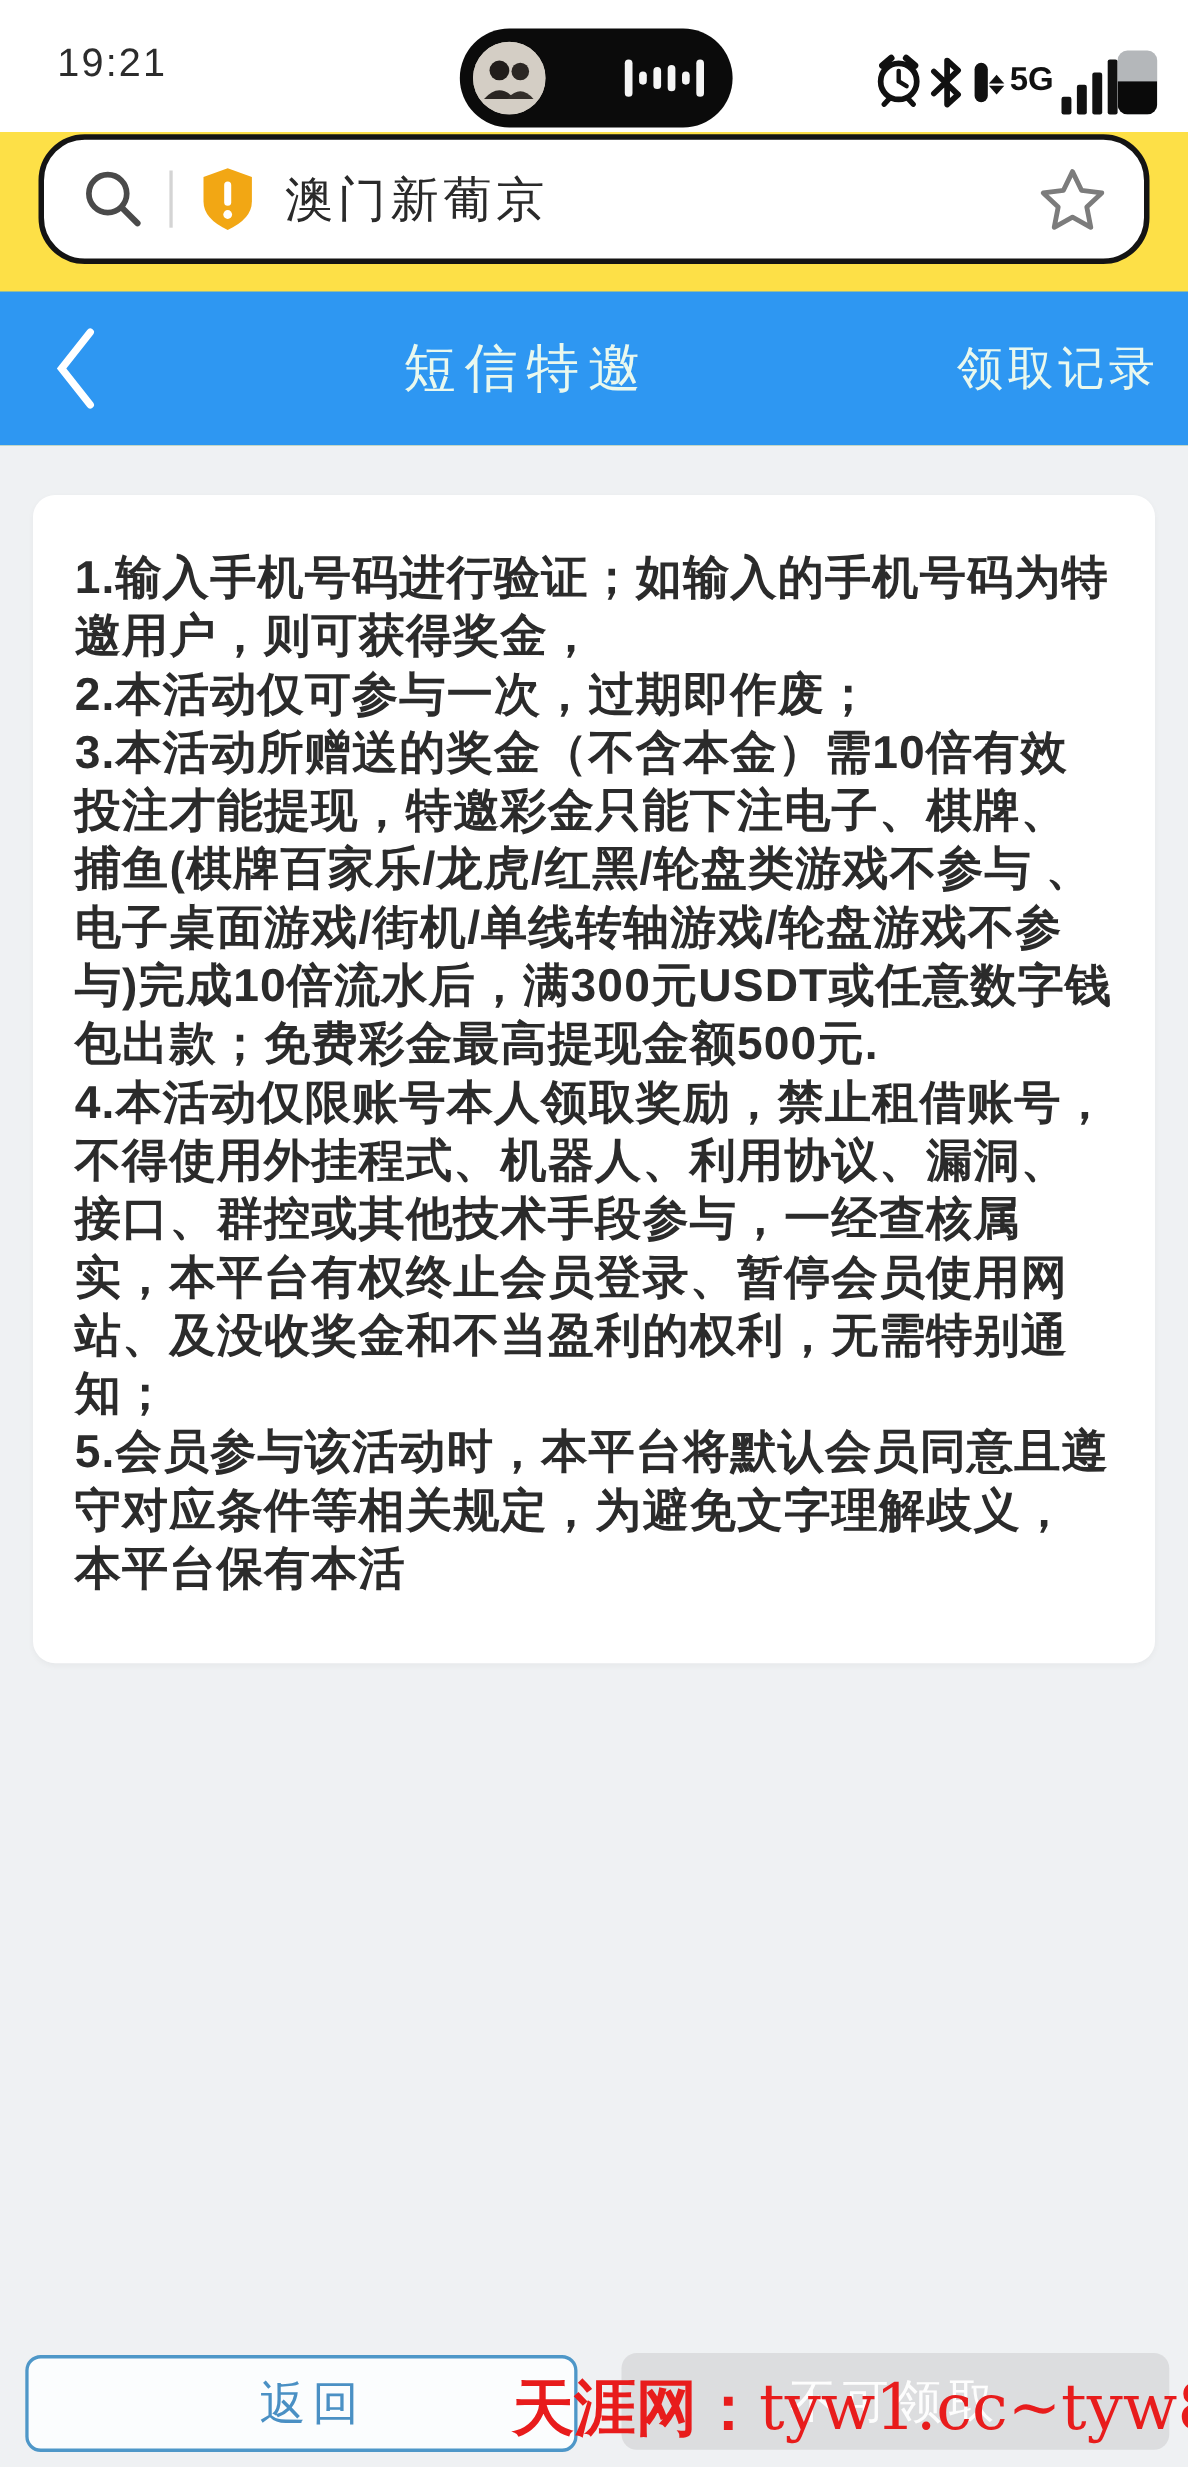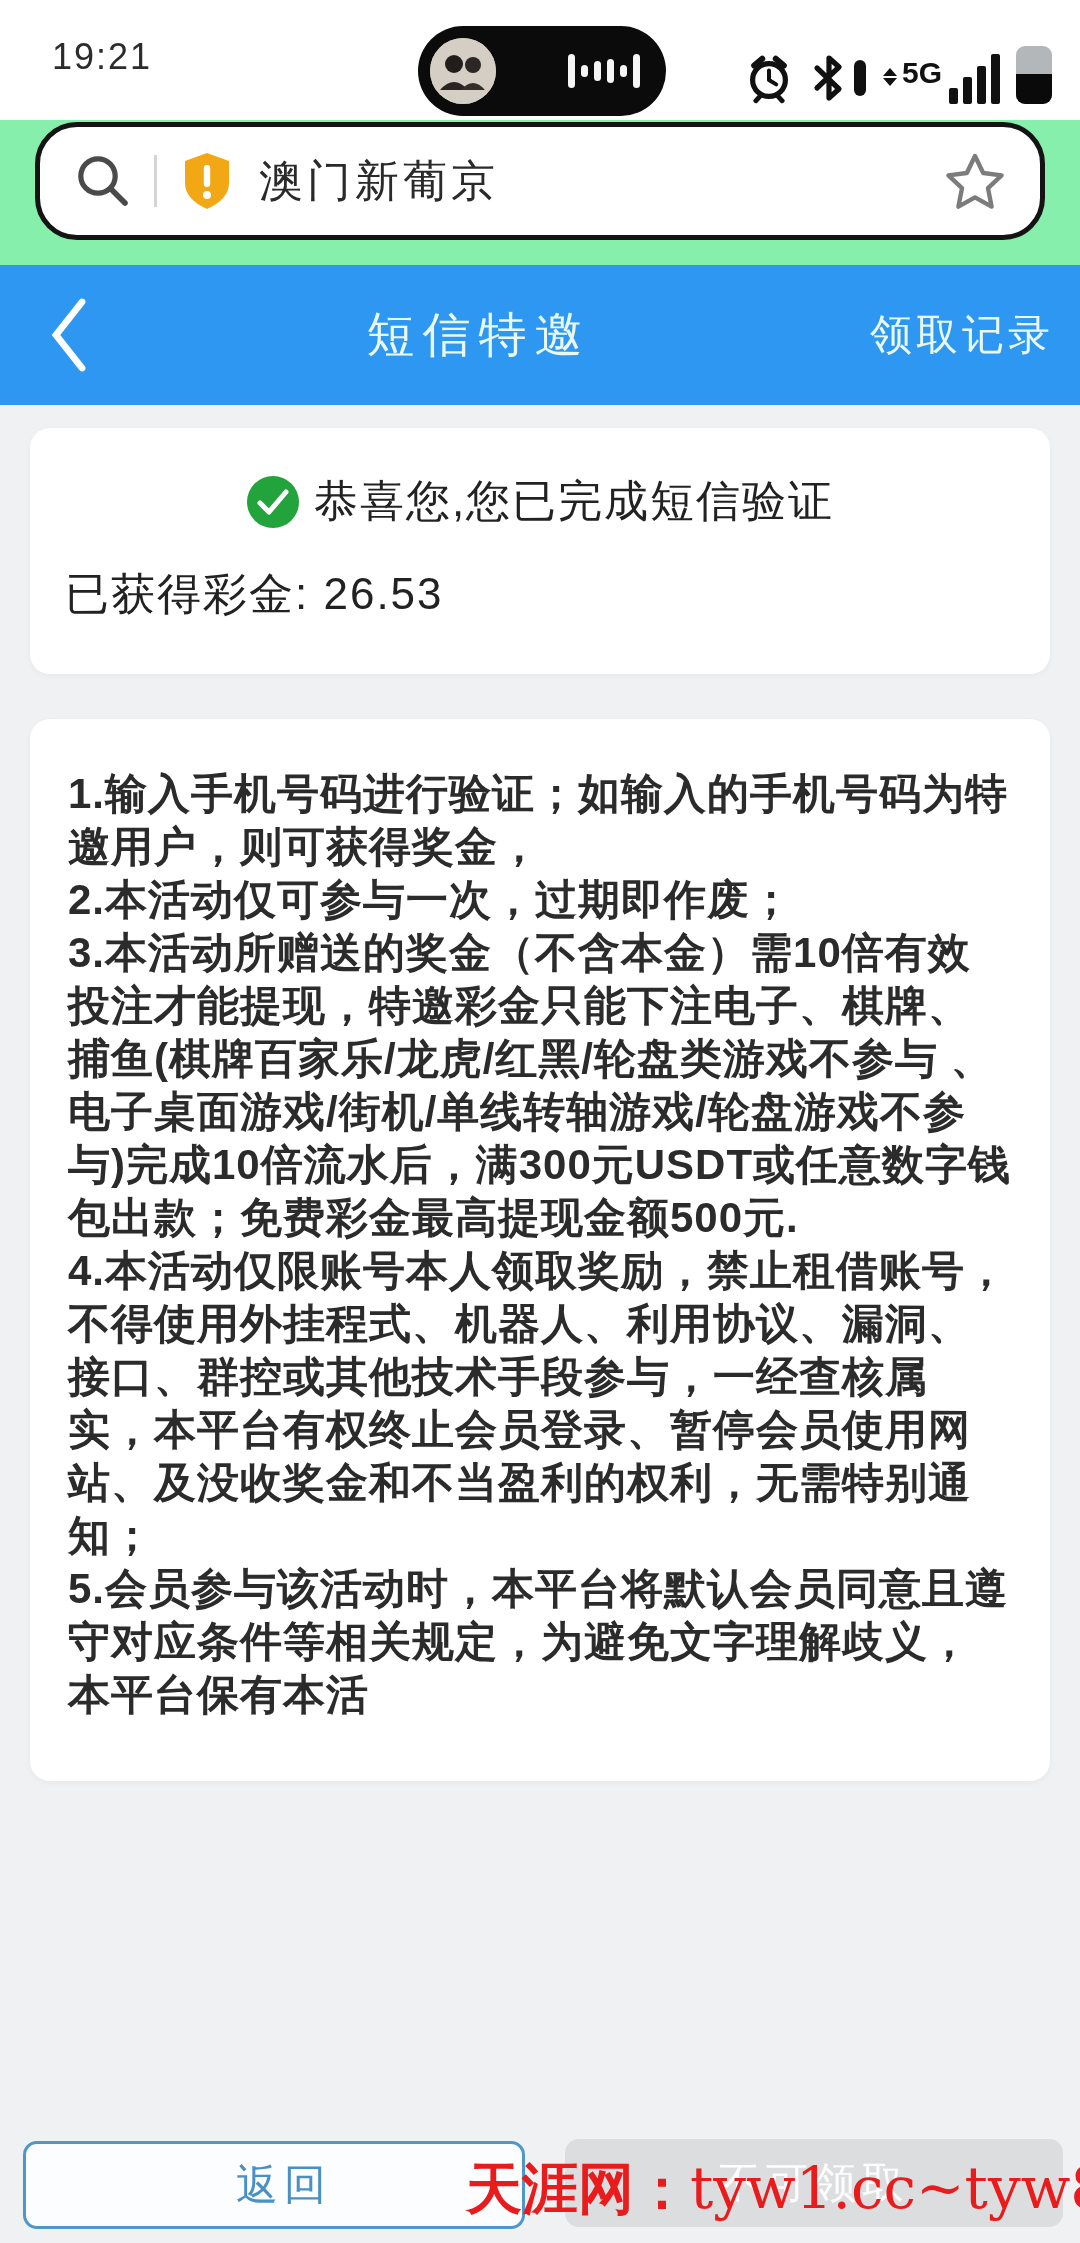--- a/index.html
+++ b/index.html
@@ -1,27 +1,27 @@
 <!DOCTYPE html>
 <html><head>
 <meta charset="utf-8">
 <style>
   * { margin:0; padding:0; box-sizing:border-box; }
   html,body { background:#ffffff; }
   body { font-family:"Liberation Sans","DejaVu Sans",sans-serif; }
-  .screen { position:relative; width:1080px; height:2243px; background:#86efac; overflow:hidden; }
+  .screen { position:relative; width:1080px; height:2243px; background:#fde047; overflow:hidden; }
 
   
   .status-bar { position:absolute; top:0; left:0; width:1080px; height:120px; background:#ffffff; }
   .status-time { position:absolute; left:52px; top:36px; font-size:36px; color:#2c2c2c; letter-spacing:2px; }
   .notch-pill { position:absolute; left:418px; top:26px; width:248px; height:90px; background:#0b0b0b; border-radius:46px; display:flex; align-items:center; justify-content:space-between; padding:0 26px 0 12px; }
   .avatar { width:66px; height:66px; border-radius:50%; background:#cfc9c0; overflow:hidden; flex:0 0 auto; }
   .soundwave { display:flex; align-items:center; gap:6px; }
   .soundwave i { display:block; width:7px; background:#f5f5f5; border-radius:4px; }
-  .status-icons { position:absolute; right:28px; top:46px; display:flex; align-items:flex-end; gap:16px; }
+  .status-icons { position:absolute; right:28px; top:46px; display:flex; gap:0; }
   .sig-group { display:flex; align-items:flex-end; gap:3px; }
   .updown { display:flex; flex-direction:column; gap:2px; margin-bottom:18px; }
   .updown i { width:0; height:0; border-left:7px solid transparent; border-right:7px solid transparent; }
   .updown .up { border-bottom:8px solid #111; }
   .updown .dn { border-top:8px solid #111; }
   .net-label { font-size:30px; font-weight:bold; color:#111; margin:0 4px 14px 2px; }
   .bars { display:flex; align-items:flex-end; gap:5px; }
   .bars i { display:block; width:9px; background:#111; border-radius:2px; }
   .battery { position:relative; width:36px; height:58px; border-radius:9px; overflow:hidden; background:#b4b7ba; }
   .battery::after { content:""; position:absolute; left:0; bottom:0; width:100%; height:52%; background:#0a0a0a; }
@@ -149,32 +149,20 @@
       <svg width="44" height="78" viewBox="0 0 22 39">
         <path d="M18 3 L5 19.5 L18 36" fill="none" stroke="#ffffff" stroke-width="3.4" stroke-linecap="round"></path>
       </svg>
     </span>
     <span class="app-title">短信特邀</span>
     <span class="header-action">领取记录</span>
   </div>
 
   <div class="content">
 
-    <div class="card result-card">
-      <div class="success-row">
-        <span>
-          <svg width="54" height="54" viewBox="0 0 54 54">
-            <circle cx="27" cy="27" r="26" fill="#23a33b"></circle>
-            <path d="M14 28 L23 37 L40 17" fill="none" stroke="#ffffff" stroke-width="5" stroke-linecap="round" stroke-linejoin="round"></path>
-          </svg>
-        </span>
-        <span class="success-text">恭喜您,您已完成短信验证</span>
-      </div>
-      <div class="bonus-line">已获得彩金: 26.53</div>
-    </div>
 
     <div class="card rules-card">
       <p>1.输入手机号码进行验证；如输入的手机号码为特邀用户，则可获得奖金，</p>
       <p>2.本活动仅可参与一次，过期即作废；</p>
       <p>3.本活动所赠送的奖金（不含本金）需10倍有效投注才能提现，特邀彩金只能下注电子、棋牌、捕鱼(棋牌百家乐/龙虎/红黑/轮盘类游戏不参与 、电子桌面游戏/街机/单线转轴游戏/轮盘游戏不参与)完成10倍流水后，满300元USDT或任意数字钱包出款；免费彩金最高提现金额500元.</p>
       <p>4.本活动仅限账号本人领取奖励，禁止租借账号，不得使用外挂程式、机器人、利用协议、漏洞、接口、群控或其他技术手段参与，一经查核属实，本平台有权终止会员登录、暂停会员使用网站、及没收奖金和不当盈利的权利，无需特别通知；</p>
       <p>5.会员参与该活动时，本平台将默认会员同意且遵守对应条件等相关规定，为避免文字理解歧义，本平台保有本活</p>
     </div>
 
   </div>

